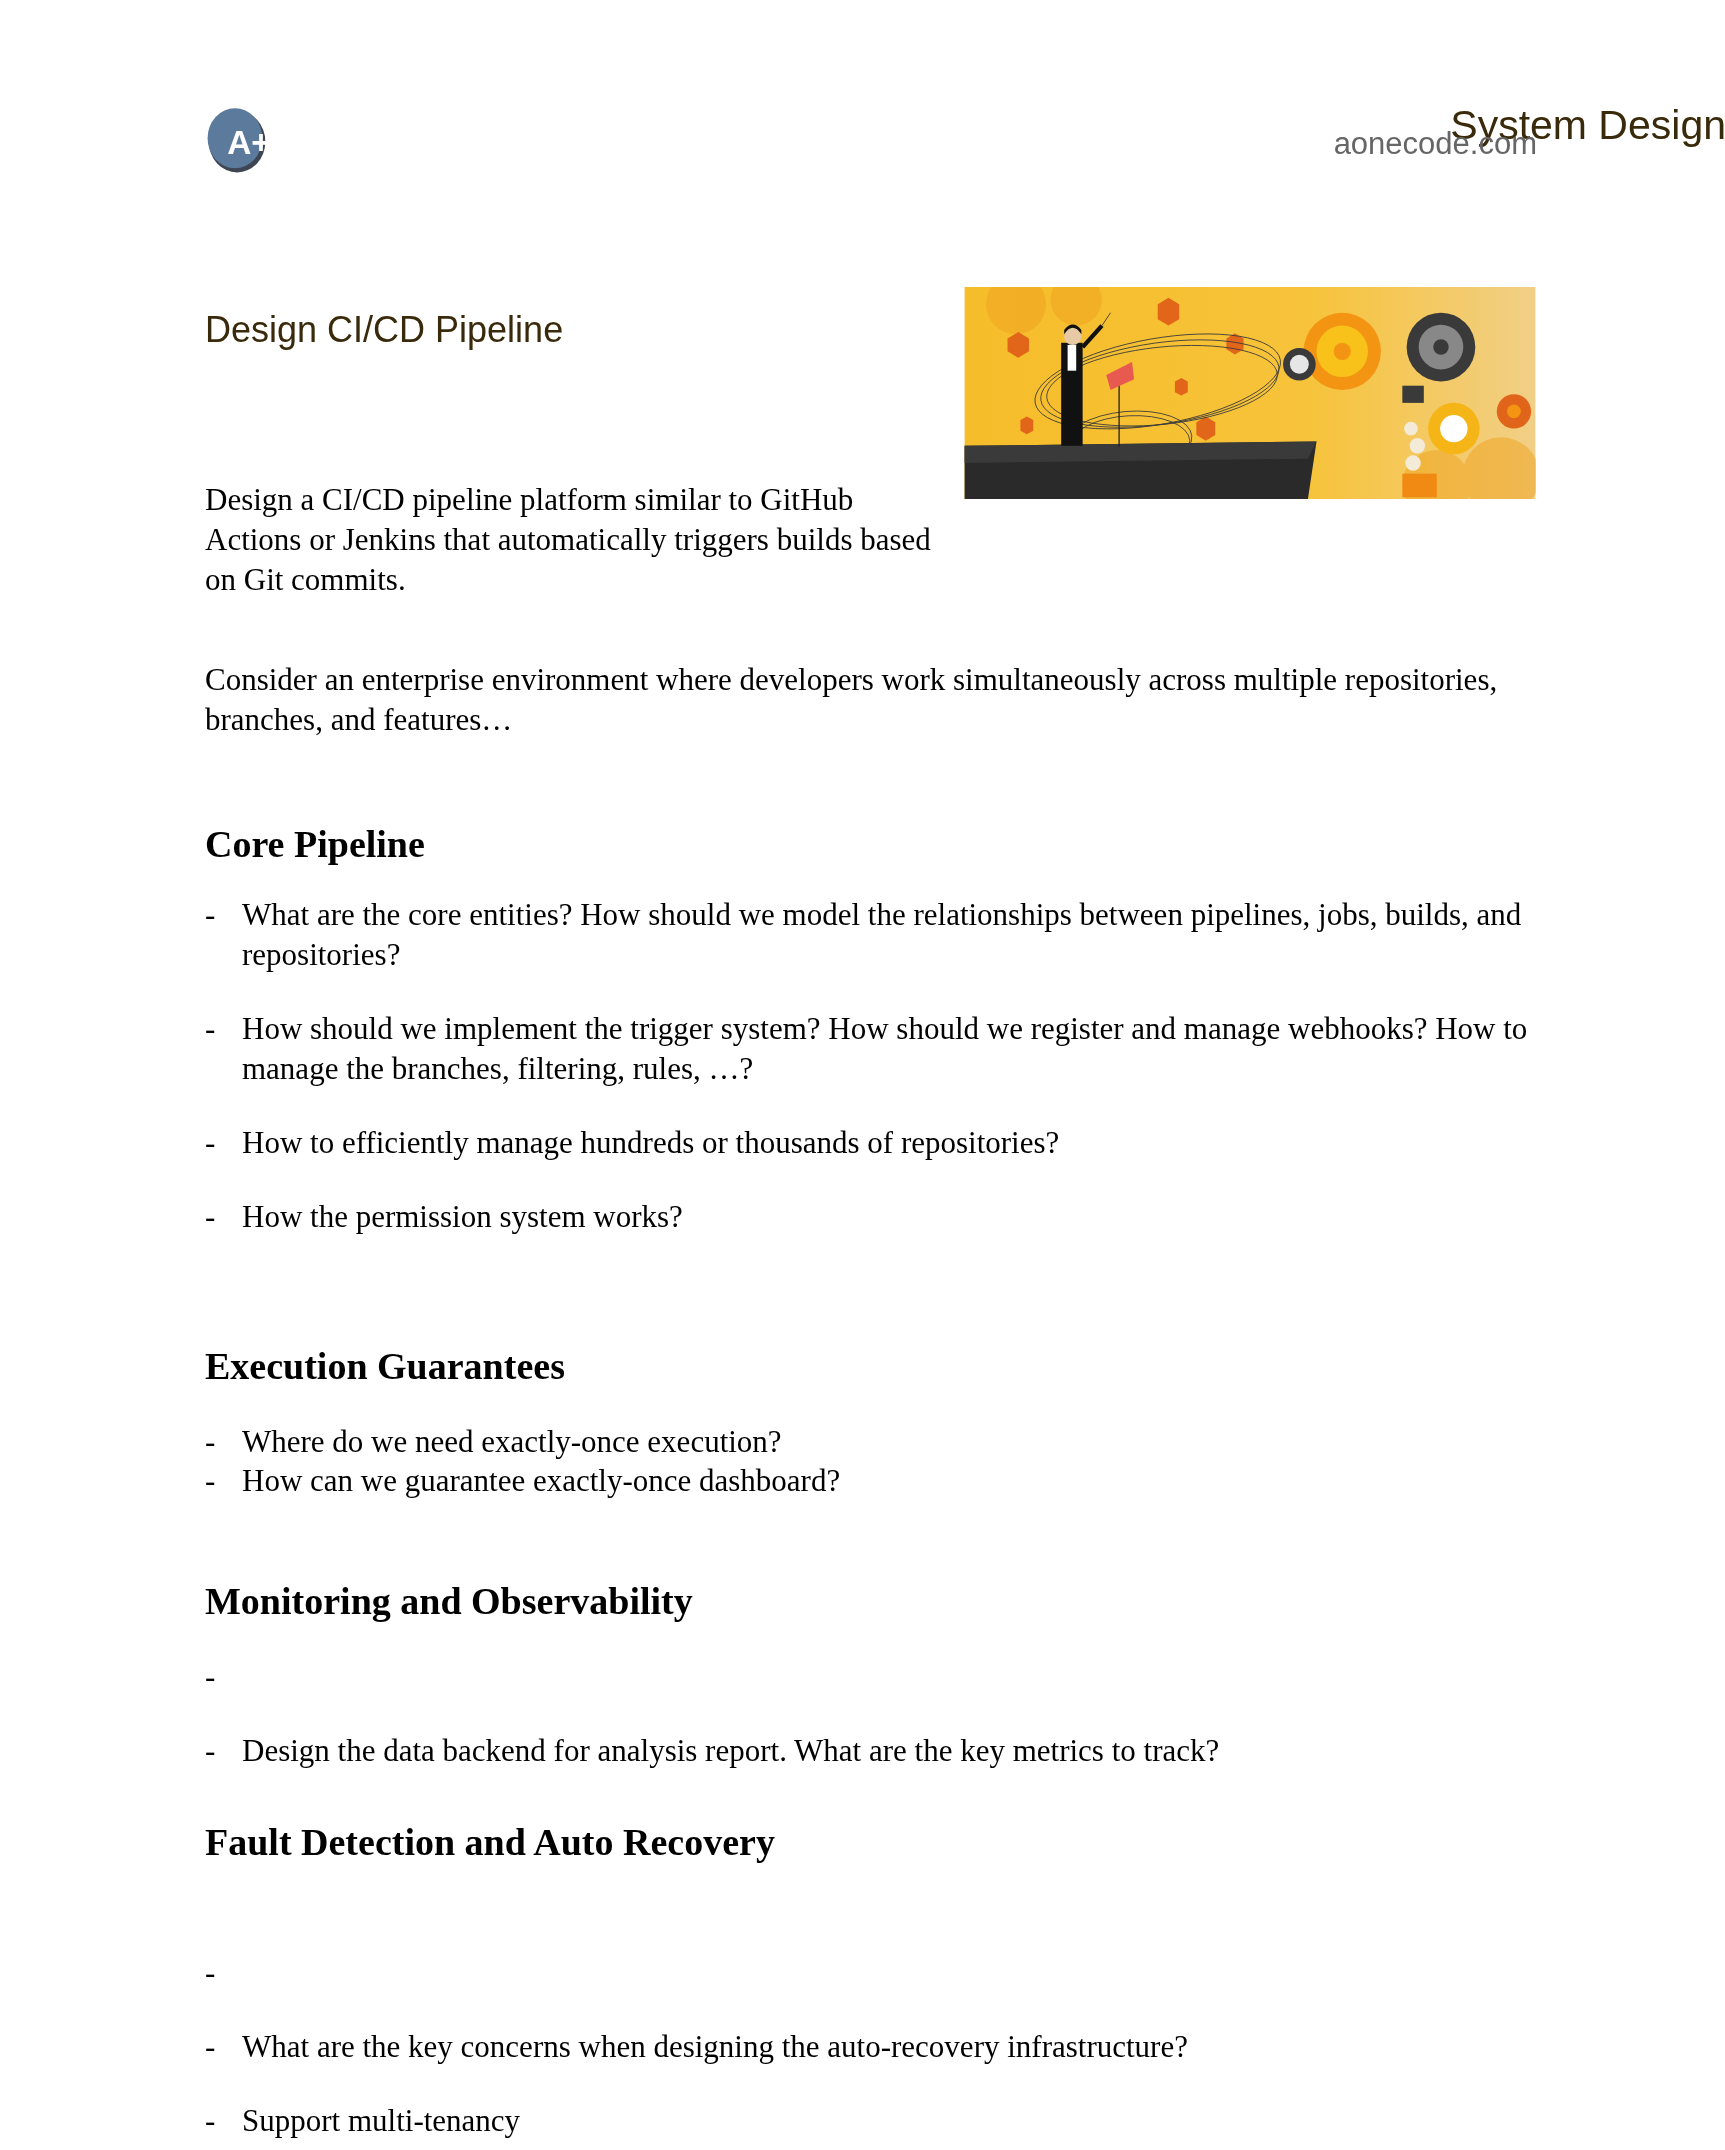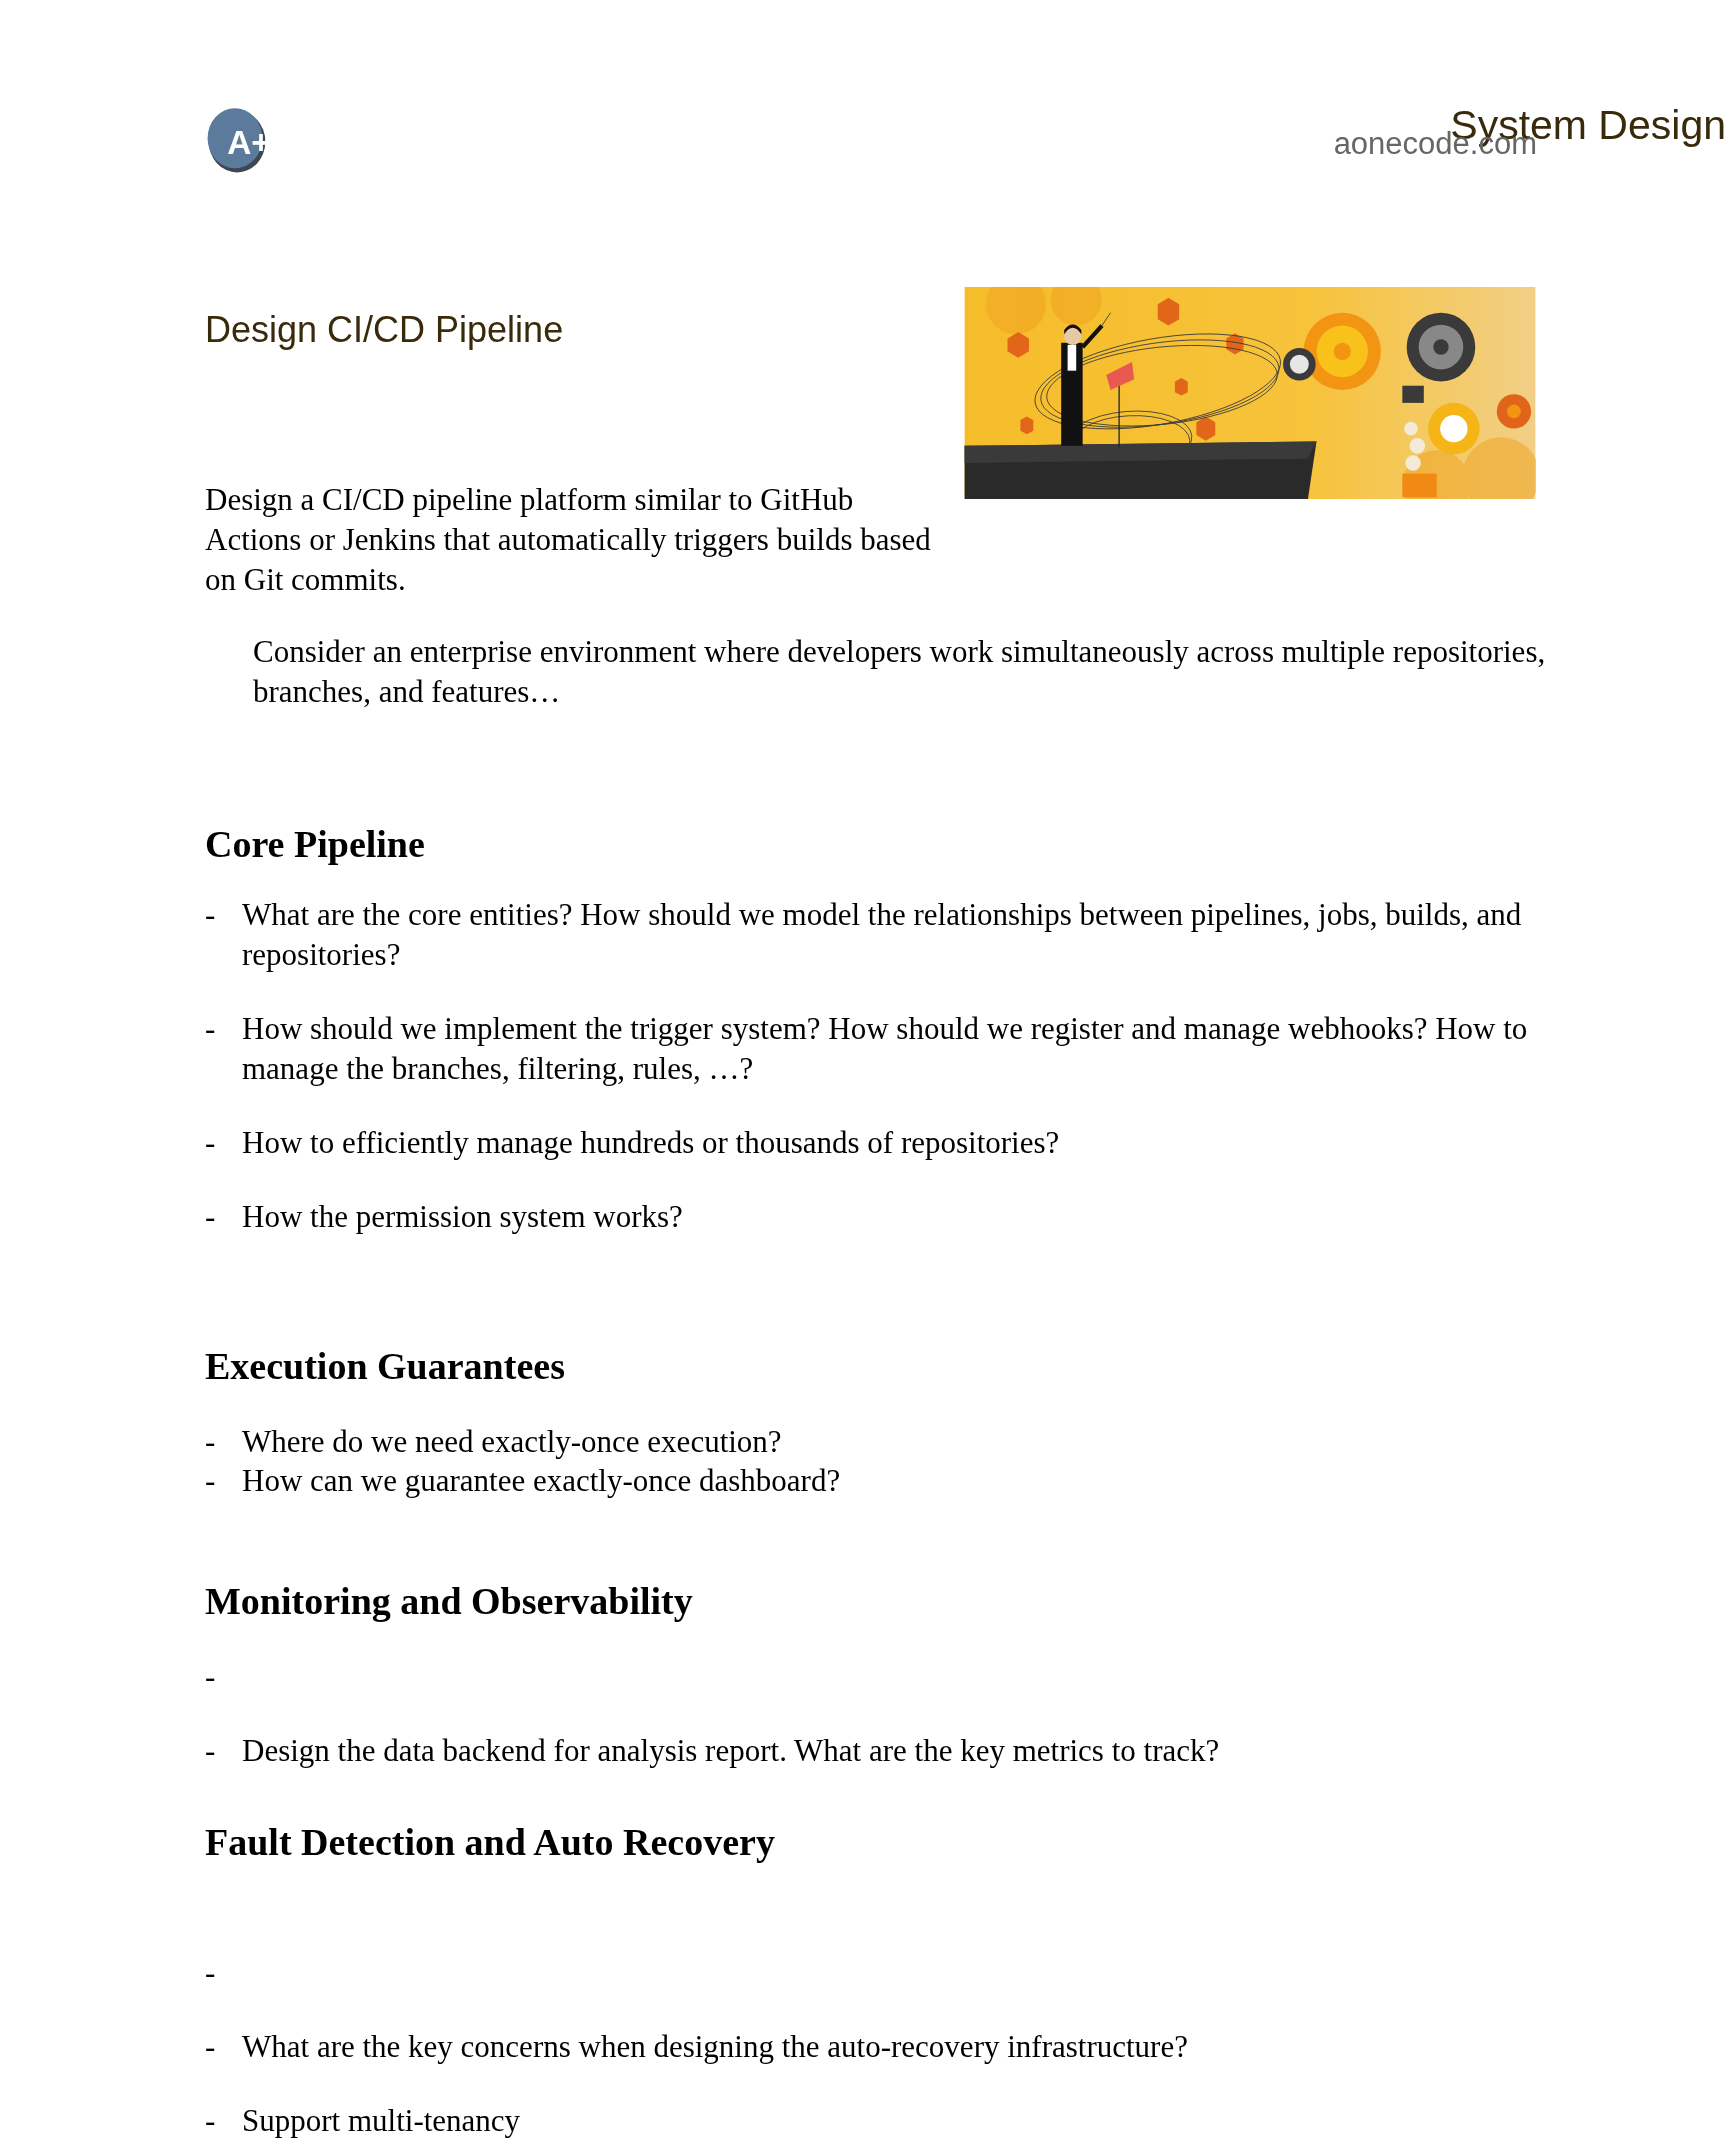--- a/index.html
+++ b/index.html
@@ -7,21 +7,21 @@
   .abs { position: absolute; }
   .sans { font-family: "Liberation Sans", "DejaVu Sans", sans-serif; }
   .serif { font-family: "Liberation Serif", "DejaVu Serif", serif; color: #000; }
   #logo { left: 205px; top: 103px; width: 77px; height: 73px; }
   #header-title { left: 0; width: 1726px; top: 102px; text-align: right; font-size: 41px; color: #3a2a0c; }
   #header-site { right: 189px; top: 98px; font-size: 31px; color: #666666; margin-top: 28px; }
   #doc-title { left: 205px; top: 309px; font-size: 36px; color: #3a2a0c; }
   #hero { left: 964px; top: 287px; width: 572px; height: 212px; overflow: hidden; }
   .para { left: 205px; font-size: 31px; line-height: 40px; }
   #intro1 { top: 480px; width: 731px; }
-  #intro2 { top: 632px; width: 1351px; margin-left: 48px; }
+  #intro2 { top: 660px; width: 1351px; }
   .h2 { left: 205px; font-size: 38px; font-weight: bold; }
   .item { left: 205px; width: 1351px; font-size: 31px; line-height: 40px; display: flex; }
   .dash { width: 37px; flex: 0 0 37px; }
 </style>
 </head>
 <body>
 
 <div id="logo" class="abs">
   <svg width="77" height="73" viewBox="0 0 180 170">
     <ellipse cx="75" cy="90" rx="66" ry="72" fill="#3e4654"></ellipse>

